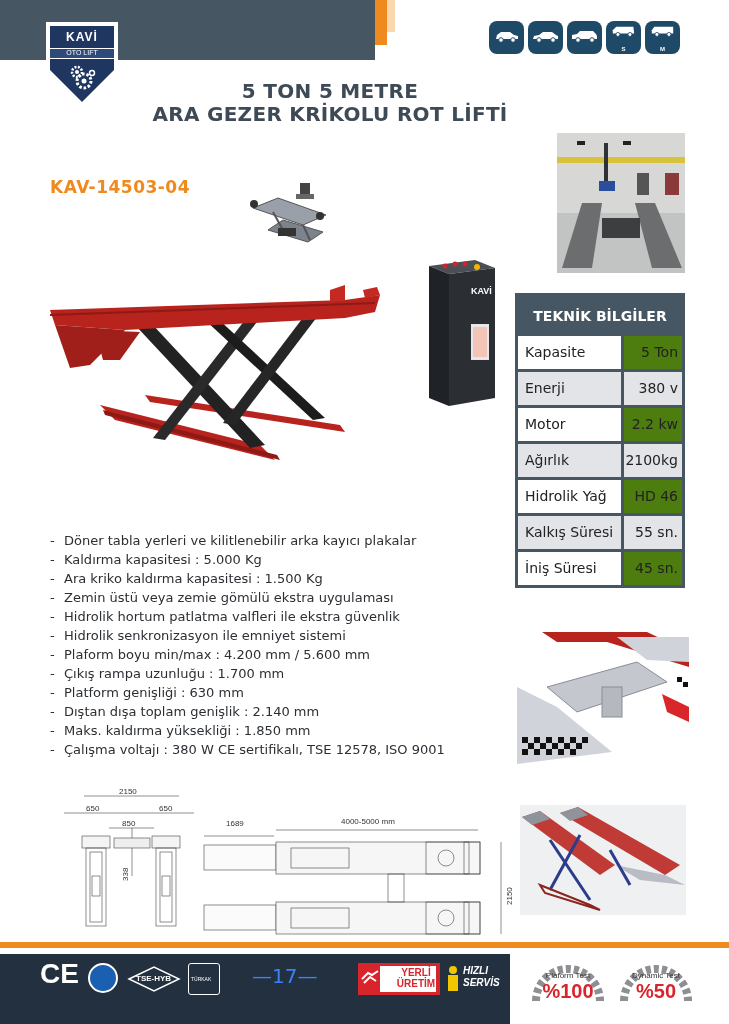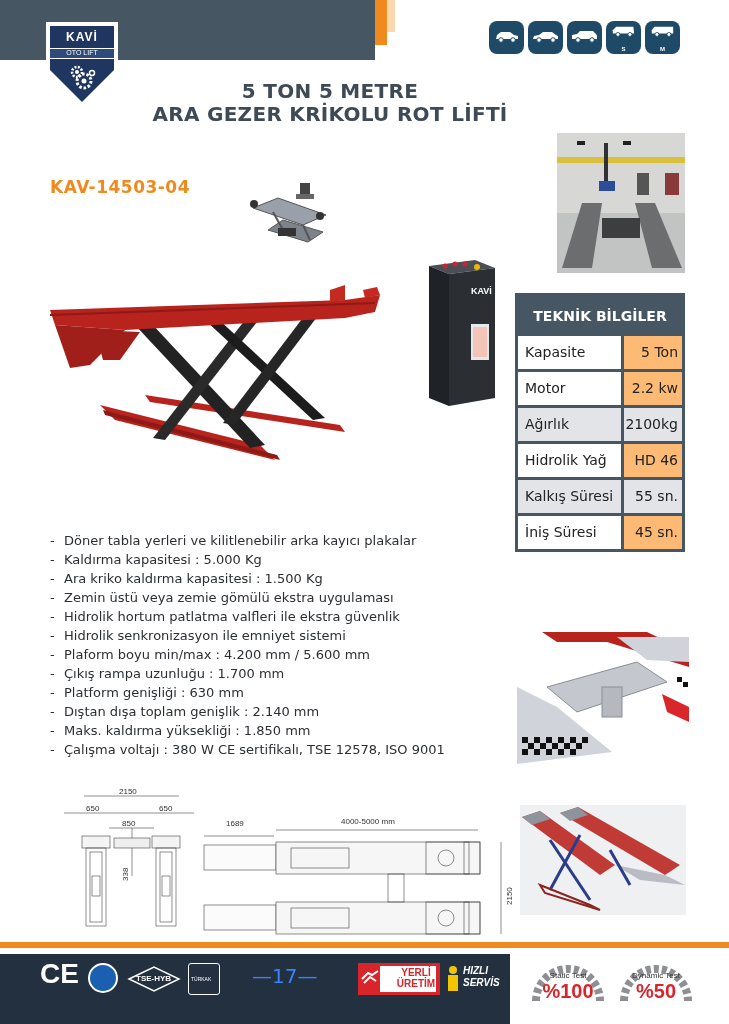--- a/index.html
+++ b/index.html
@@ -39,21 +39,21 @@
   .cabinet-img { position: absolute; left: 425px; top: 258px; width: 72px; height: 150px; }
   .photo-top { position: absolute; left: 557px; top: 133px; width: 128px; height: 140px; background: #c9cbcc; overflow: hidden; }
   .photo-mid { position: absolute; left: 517px; top: 632px; width: 172px; height: 132px; overflow: hidden; }
   .photo-bot { position: absolute; left: 520px; top: 805px; width: 166px; height: 110px; background: #eef0f2; overflow: hidden; }
 
   
   .spec-table { position: absolute; left: 515px; top: 293px; width: 170px; background: #475663; padding: 4px 3px 3px 3px; }
   .spec-head { height: 36px; color: #fff; font-weight: bold; font-size: 14px; text-align: center; line-height: 38px; font-family: "DejaVu Sans", sans-serif; }
   .spec-row { display: flex; height: 33px; margin-top: 3px; }
   .spec-row .k { flex: 0 0 103px; background: #fff; margin-right: 3px; padding-left: 7px; line-height: 33px; font-size: 14px; color: #222; }
-  .spec-row .v { flex: 1; background: #fdba74; text-align: right; padding-right: 4px; line-height: 33px; font-size: 14px; color: #222; white-space: nowrap; }
+  .spec-row .v { flex: 1; background: #4d7c0f; text-align: right; padding-right: 4px; line-height: 33px; font-size: 14px; color: #222; white-space: nowrap; }
   .spec-row.alt .k, .spec-row.alt .v { background: #e3e4e7; }
 
   
   .features { position: absolute; left: 50px; top: 531px; width: 430px; list-style: none; }
   .features li { font-size: 13px; line-height: 19px; color: #2b2f33; white-space: nowrap; font-family: "DejaVu Sans", sans-serif; }
   .features li .dash { display: inline-block; width: 14px; }
 
   
   .drawing-front { position: absolute; left: 64px; top: 786px; width: 130px; height: 145px; }
   .drawing-top { position: absolute; left: 196px; top: 810px; width: 318px; height: 125px; }
@@ -202,20 +202,24 @@
     <rect x="80" y="40" width="12" height="22" fill="#555"></rect>
     <rect x="108" y="40" width="14" height="22" fill="#8a3a3a"></rect>
   </svg>
 </div>
 
 <div class="spec-table">
   <div class="spec-head">TEKNİK BİLGİLER</div>
   <div class="spec-row">
     <div class="k">Kapasite</div>
     <div class="v">5 Ton</div>
+  </div>
+  <div class="spec-row alt">
+    <div class="k">Enerji</div>
+    <div class="v">380 v</div>
   </div>
   <div class="spec-row">
     <div class="k">Motor</div>
     <div class="v">2.2 kw</div>
   </div>
   <div class="spec-row alt">
     <div class="k">Ağırlık</div>
     <div class="v">2100kg</div>
   </div>
   <div class="spec-row">
@@ -374,21 +378,21 @@
   <div class="hizli-text">
       <div>HIZLI</div>
       <div>SERVİS</div>
     </div>
 </div>
 
 <div class="test-badge" style="left:528px;">
   <svg width="80" height="60" viewBox="0 0 80 60">
       <path d="M8 50 A32 32 0 0 1 72 50" stroke="#8d8f92" stroke-width="8" fill="none" stroke-dasharray="5 3"></path>
     </svg>
-  <div class="lbl">Static Test</div>
+  <div class="lbl">Plaform Test</div>
   <div class="pct">%100</div>
 </div>
 <div class="test-badge" style="left:616px;">
   <svg width="80" height="60" viewBox="0 0 80 60">
       <path d="M8 50 A32 32 0 0 1 72 50" stroke="#8d8f92" stroke-width="8" fill="none" stroke-dasharray="5 3"></path>
     </svg>
   <div class="lbl">Dynamic Test</div>
   <div class="pct">%50</div>
 </div>
 

